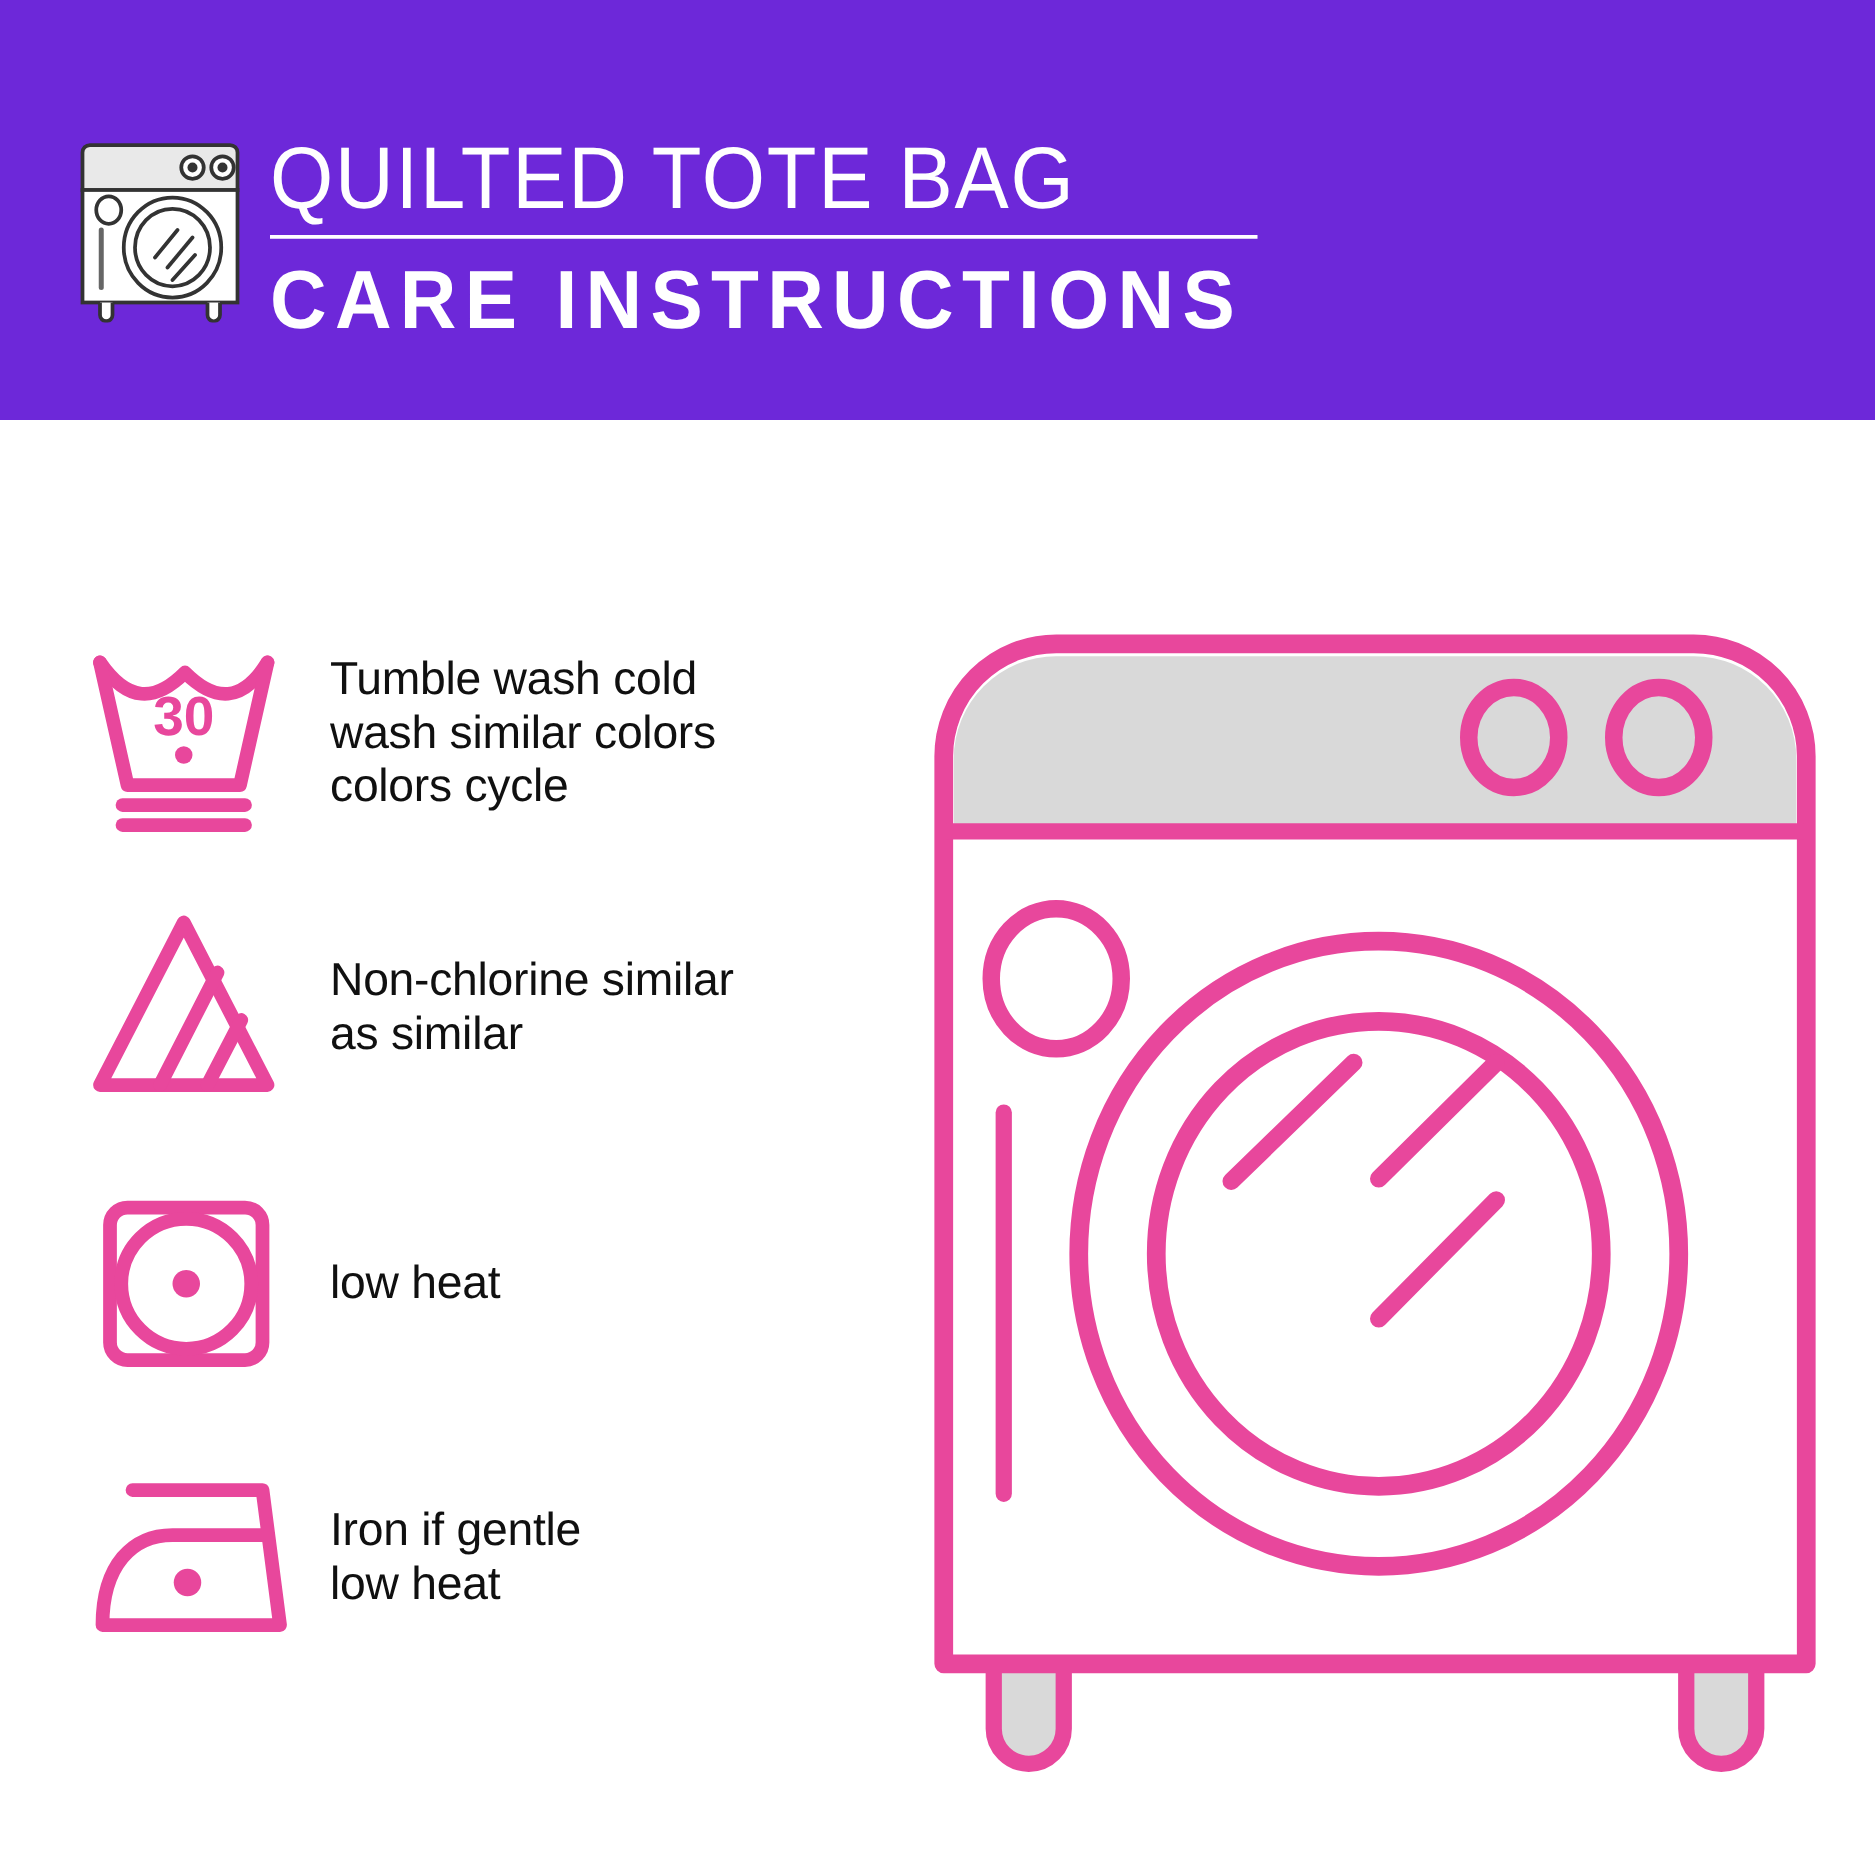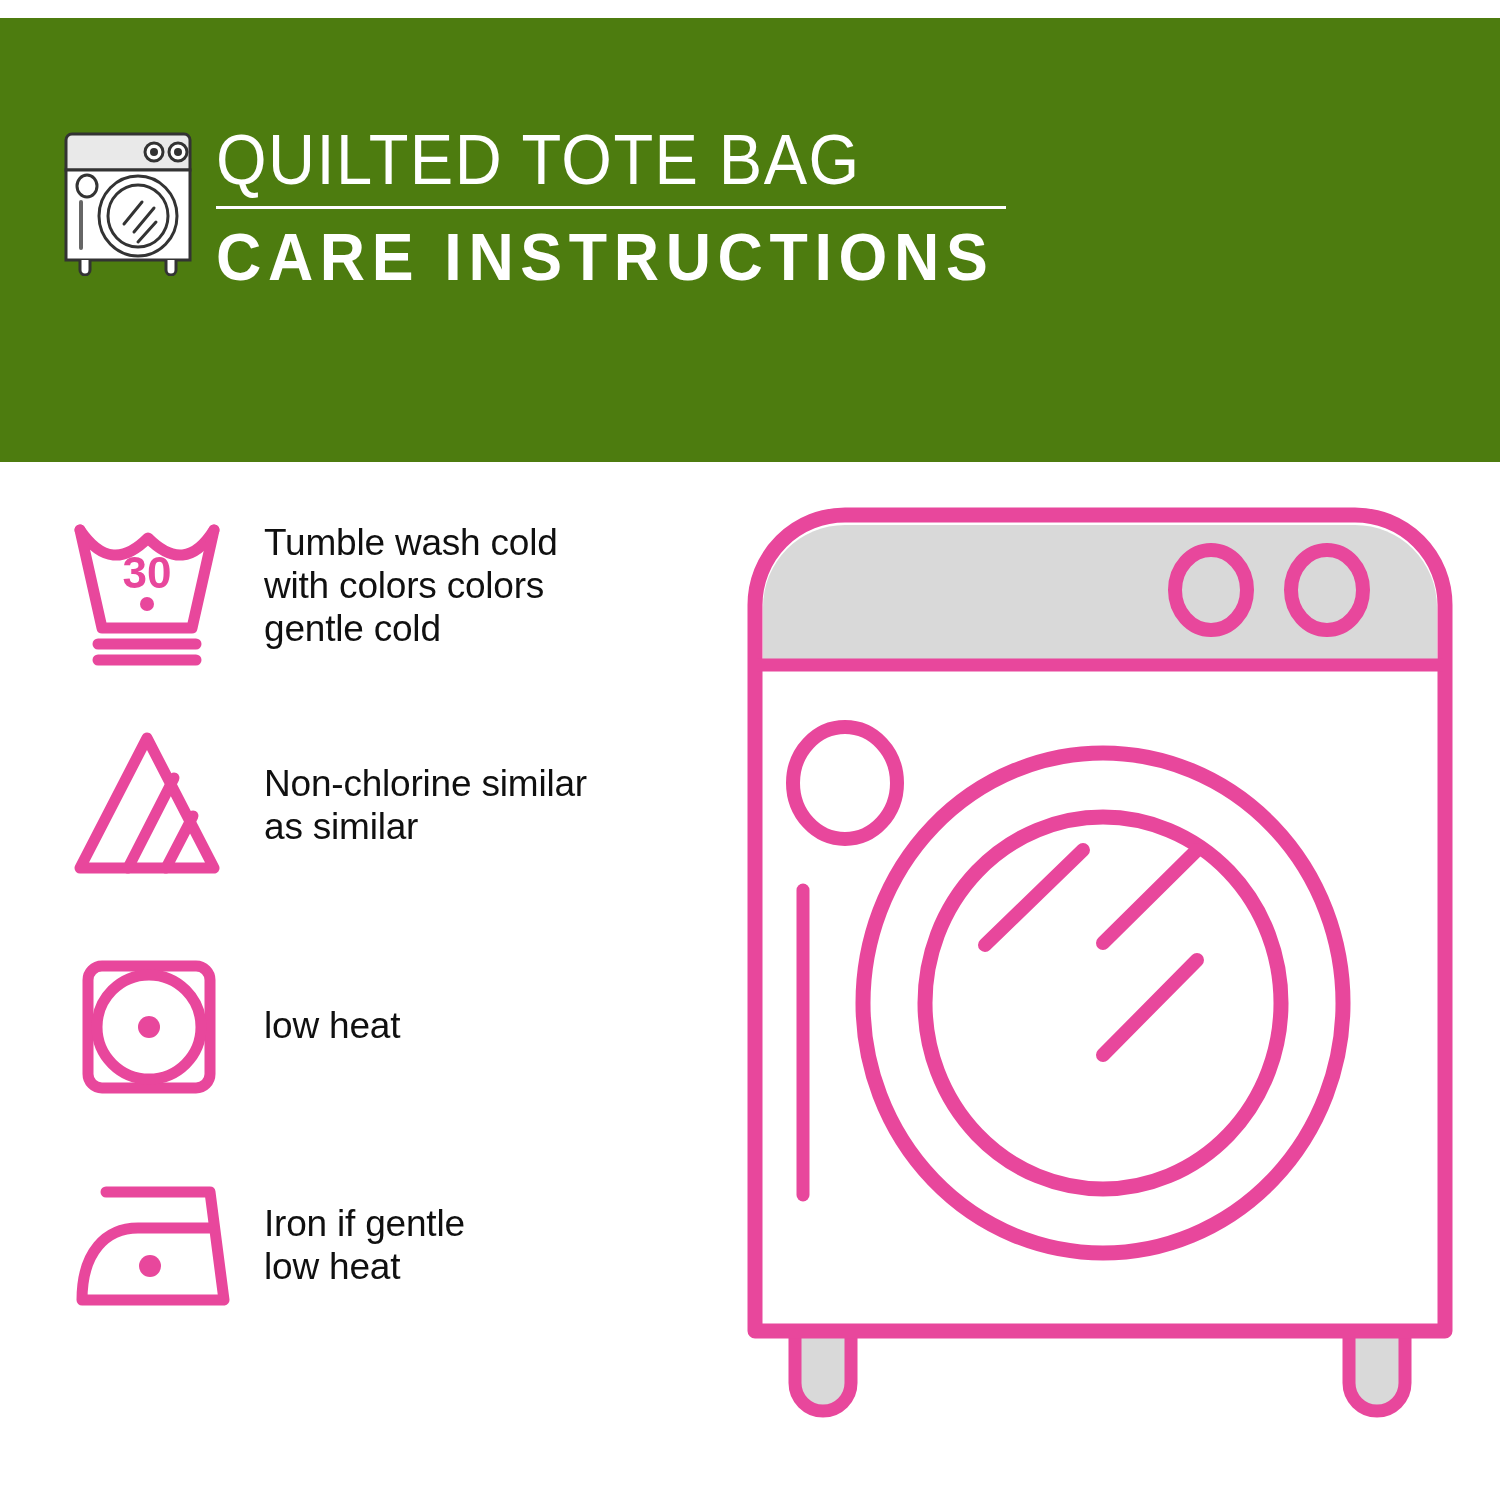--- a/index.html
+++ b/index.html
@@ -15,24 +15,24 @@
     width: 1500px;
     height: 1500px;
     background: #ffffff;
     overflow: hidden;
   }
 
   
   #header-band {
     position: absolute;
     left: 0;
-    top: 18px;
+    top: 0;
     width: 1500px;
-    height: 444px;
-    background: #4d7c0f;
+    height: 336px;
+    background: #6d28d9;
   }
   #header-logo {
     position: absolute;
     left: 62px;
     top: 106px;
     width: 132px;
     height: 152px;
   }
   #header-text-block {
     position: absolute;
@@ -166,22 +166,22 @@
 
             <line x1="36" y1="144" x2="134" y2="144"></line>
             <line x1="36" y1="160" x2="134" y2="160"></line>
           </g>
           <text x="85" y="88" font-family="'Liberation Sans', sans-serif" font-size="44" font-weight="700" fill="#e8479c" text-anchor="middle">30</text>
           <circle cx="85" cy="104" r="7" fill="#e8479c"></circle>
         </svg>
       </div>
       <div class="care-text">
         <span class="line">Tumble wash cold</span>
-        <span class="line">with colors colors</span>
-        <span class="line">gentle cold</span>
+        <span class="line">wash similar colors</span>
+        <span class="line">colors cycle</span>
       </div>
     </div>
 
     <div class="care-row">
       <div class="care-icon">
         <svg viewBox="0 0 180 170" width="180" height="170">
           <g fill="none" stroke="#e8479c" stroke-width="11" stroke-linecap="round" stroke-linejoin="round">
             <path d="M85 18 L152 148 L18 148 Z"></path>
             <line x1="66" y1="148" x2="112" y2="58"></line>
             <line x1="104" y1="148" x2="131" y2="96"></line>

